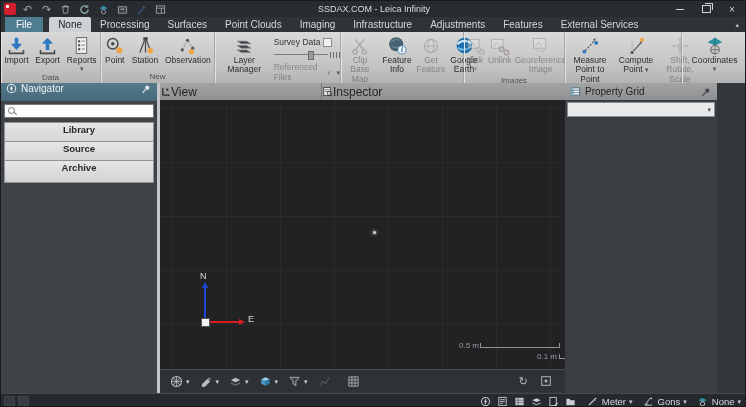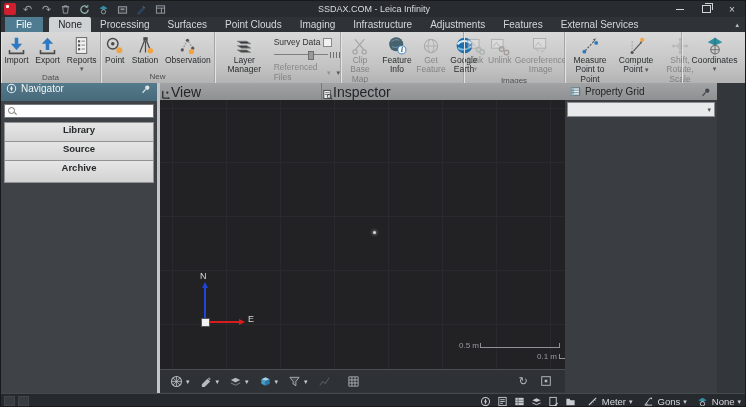--- a/index.html
+++ b/index.html
@@ -62,21 +62,21 @@
   .nav-search input{border:none;outline:none;background:transparent;font-size:9px;flex:1;height:12px;padding:0;}
   .mag{width:8px;height:8px;margin:0 3px;position:relative;}
   .mag:before{content:"";position:absolute;left:0;top:0;width:5px;height:5px;border:1px solid #777;border-radius:50%;}
   .mag:after{content:"";position:absolute;left:5.5px;top:5.5px;width:3px;height:1px;background:#777;transform:rotate(45deg);}
   .nav-item{position:absolute;left:3px;width:150px;height:23px;background:linear-gradient(#e6e6e6,#d2d2d2);border:1px solid #8f9396;box-sizing:border-box;text-align:center;font-size:9.5px;font-weight:bold;color:#26282a;line-height:13px;}
 
   .splitter{position:absolute;top:0;width:3px;height:310px;background:#c3c5c7;}
 
   .center{position:absolute;left:159px;top:0;width:432px;height:310px;}
   .center-caps{position:absolute;left:0;top:0;width:432px;height:17px;display:flex;}
-  .cap-seg{flex:none;display:flex;align-items:flex-end;font-size:14px;color:#222426;background:linear-gradient(#a2a3a5,#8f9092);}
+  .cap-seg{flex:none;display:flex;align-items:center;font-size:12px;color:#222426;background:linear-gradient(#a2a3a5,#8f9092);}
   .cap-div{width:1px;background:#77797b;}
   .canvas{position:absolute;left:0;top:17px;width:432px;height:269px;background-color:#222225;background-image:linear-gradient(#2a2a2e 1px,transparent 1px),linear-gradient(90deg,#2a2a2e 1px,transparent 1px);background-size:54px 54px;background-position:12px 8px;overflow:hidden;}
   .cpoint{position:absolute;left:213px;top:131px;width:3px;height:3px;background:#d8d8d8;border-radius:50%;box-shadow:0 0 3px 1px rgba(255,255,255,.35);}
   .axis-n{position:absolute;left:44px;top:185px;width:2px;height:37px;background:#1d46d8;}
   .axis-n:before{content:"";position:absolute;left:-2px;top:-6px;border:3px solid transparent;border-bottom:6px solid #1d46d8;}
   .axis-e{position:absolute;left:45px;top:221px;width:37px;height:2px;background:#d81d1d;}
   .axis-e:before{content:"";position:absolute;right:-6px;top:-2px;border:3px solid transparent;border-left:6px solid #d81d1d;}
   .axis-org{position:absolute;left:41px;top:218px;width:7px;height:7px;background:#f2f2f2;border:1px solid #555;}
   .axis-lbl{position:absolute;color:#d9d9d9;font-size:9px;}
   .sc-txt{position:absolute;color:#9a9da0;font-size:8px;}

